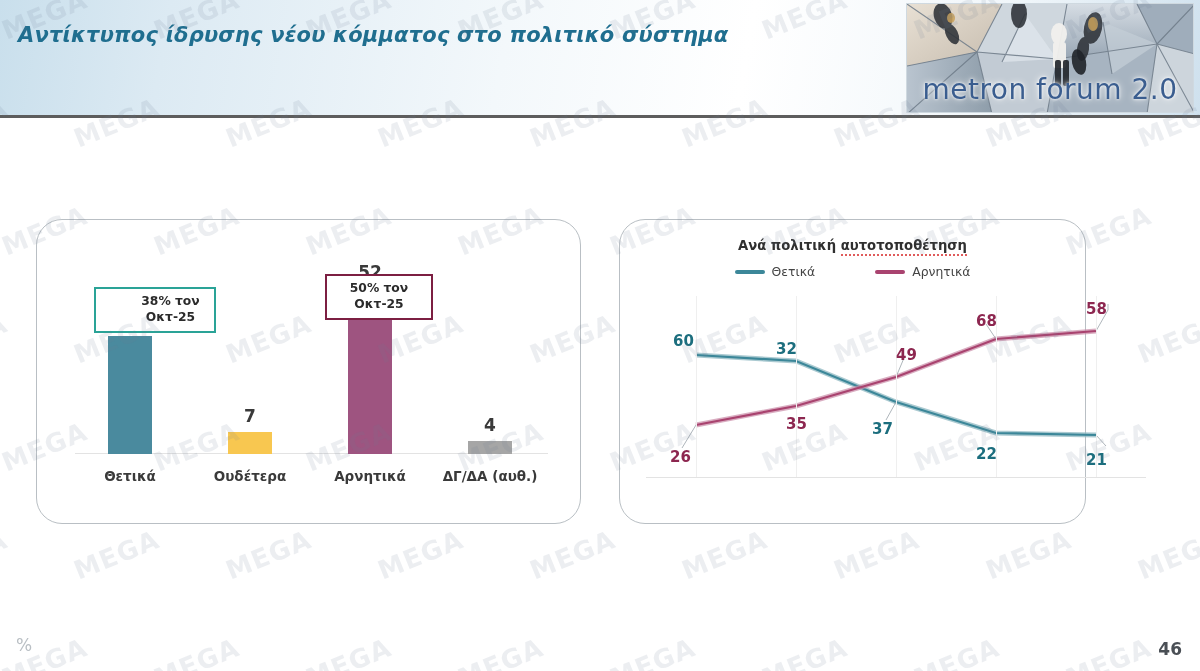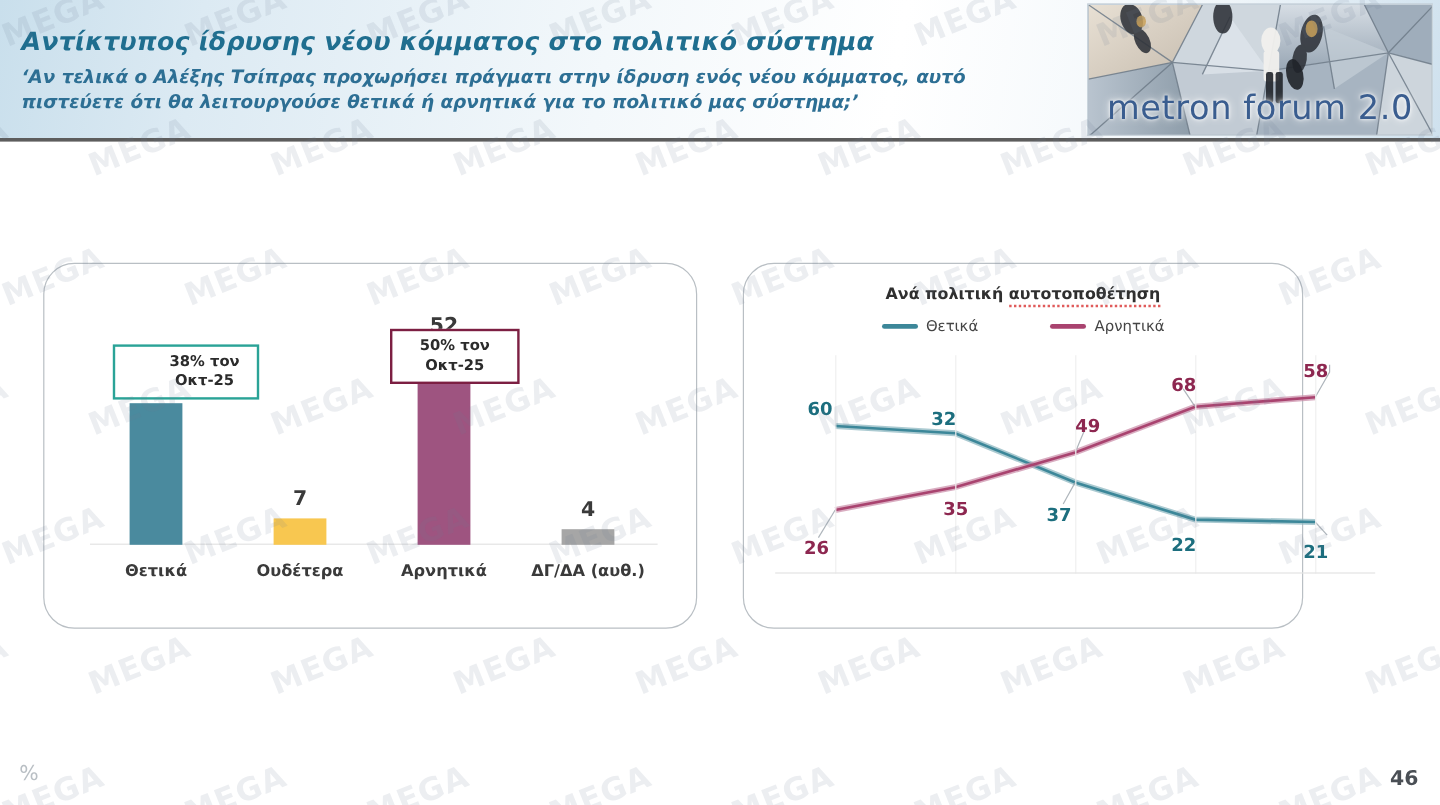--- a/index.html
+++ b/index.html
@@ -120,21 +120,20 @@
   }
 </style>
 </head>
 <body>
 
 <div id="slide">
 
   <div class="header">
     <div class="header-inner">
       <div class="title-main">Αντίκτυπος ίδρυσης νέου κόμματος στο πολιτικό σύστημα</div>
-      <div class="title-sub">‘Αν τελικά ο Αλέξης Τσίπρας προχωρήσει πράγματι στην ίδρυση ενός νέου κόμματος, αυτό πιστεύετε ότι θα λειτουργούσε θετικά ή αρνητικά για το πολιτικό μας σύστημα;’</div>
     </div>
 
     <div class="logo-box">
       <div class="logo-photo">
         <svg width="288" height="110" viewBox="0 0 288 110" preserveAspectRatio="none">
           <defs>
             <linearGradient id="gA" x1="0" y1="0" x2="1" y2="1">
               <stop offset="0%" stop-color="#e8e0d4"></stop>
                 <stop offset="100%" stop-color="#c6bcae"></stop>
             </linearGradient>

